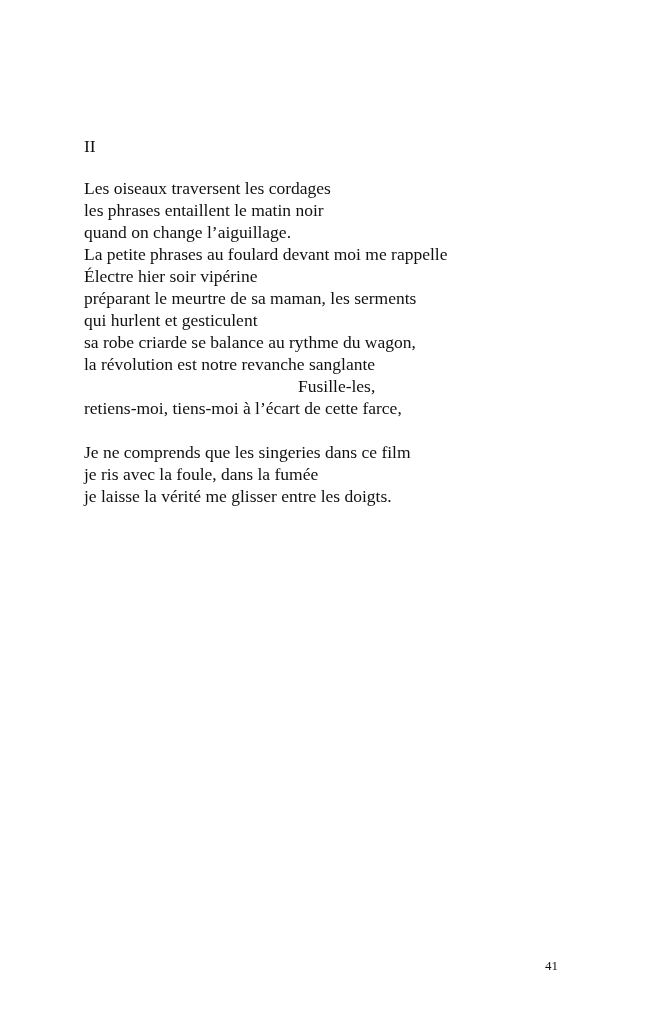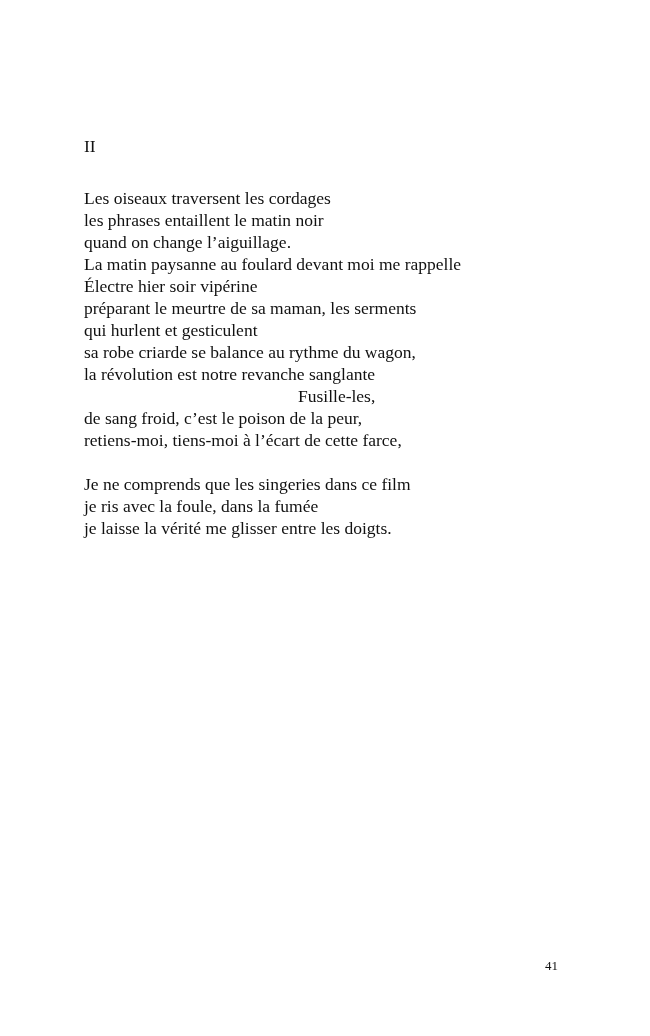--- a/index.html
+++ b/index.html
@@ -6,49 +6,48 @@
     body {
       width: 650px; height: 1036px; position: relative; overflow: hidden;
       font-family: "Liberation Serif", serif; color: #111111;
     }
     .page { position: absolute; left: 0; top: 0; width: 606px; height: 1036px; }
     .section-number {
       position: absolute; left: 84px; top: 135px;
       font-size: 17.5px; line-height: 22px; margin: 0;
     }
     .poem {
-      position: absolute; left: 84px; top: 187px;
+      position: absolute; left: 84px; top: 177px;
       font-size: 17.5px; line-height: 22px; margin: 0;
     }
     .line { display: block; white-space: pre; min-height: 22px; }
     .line.indent { padding-left: 214px; }
     .page-number {
       position: absolute; left: 545px; top: 941px;
       font-size: 13px; line-height: 24px; margin-top: 13px;
     }
   </style>
 </head>
 <body>
 
 <div class="page">
   <p class="section-number">II</p>
 
   <div class="poem">
     <div>
       <span class="line">Les oiseaux traversent les cordages</span>
       <span class="line">les phrases entaillent le matin noir</span>
       <span class="line">quand on change l’aiguillage.</span>
-      <span class="line">La matin paysanne au foulard devant moi me rappelle</span>
+      <span class="line">La petite phrases au foulard devant moi me rappelle</span>
       <span class="line">Électre hier soir vipérine</span>
       <span class="line">préparant le meurtre de sa maman, les serments</span>
       <span class="line">qui hurlent et gesticulent</span>
       <span class="line">sa robe criarde se balance au rythme du wagon,</span>
       <span class="line">la révolution est notre revanche sanglante</span>
       <span class="line indent">Fusille-les,</span>
-      <span class="line">de sang froid, c’est le poison de la peur,</span>
       <span class="line">retiens-moi, tiens-moi à l’écart de cette farce,</span>
     </div>
     <span class="line"></span>
     <div>
       <span class="line">Je ne comprends que les singeries dans ce film</span>
       <span class="line">je ris avec la foule, dans la fumée</span>
       <span class="line">je laisse la vérité me glisser entre les doigts.</span>
     </div>
   </div>
 

